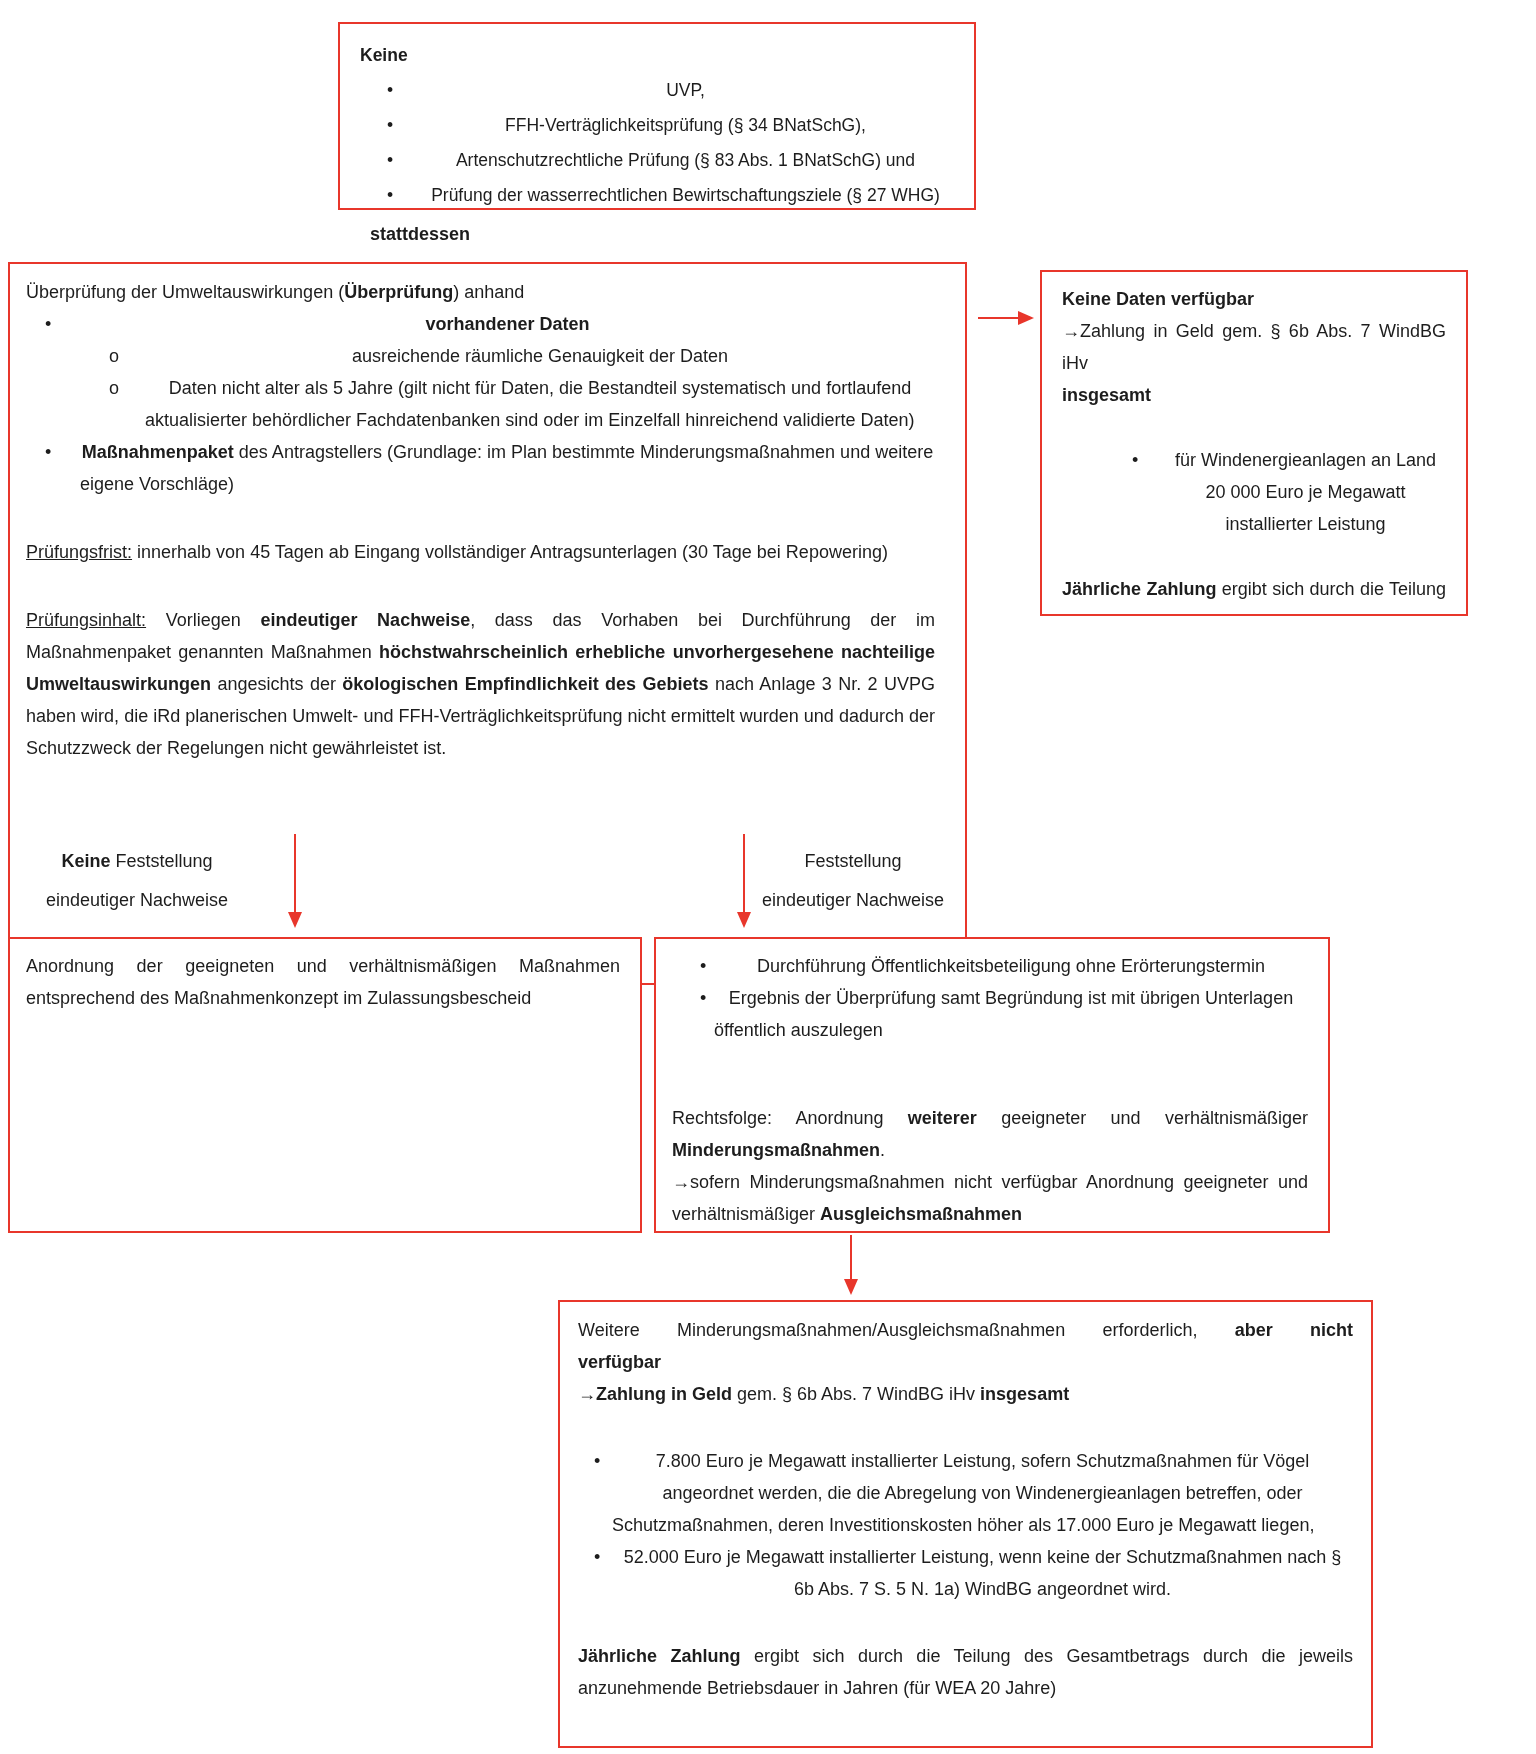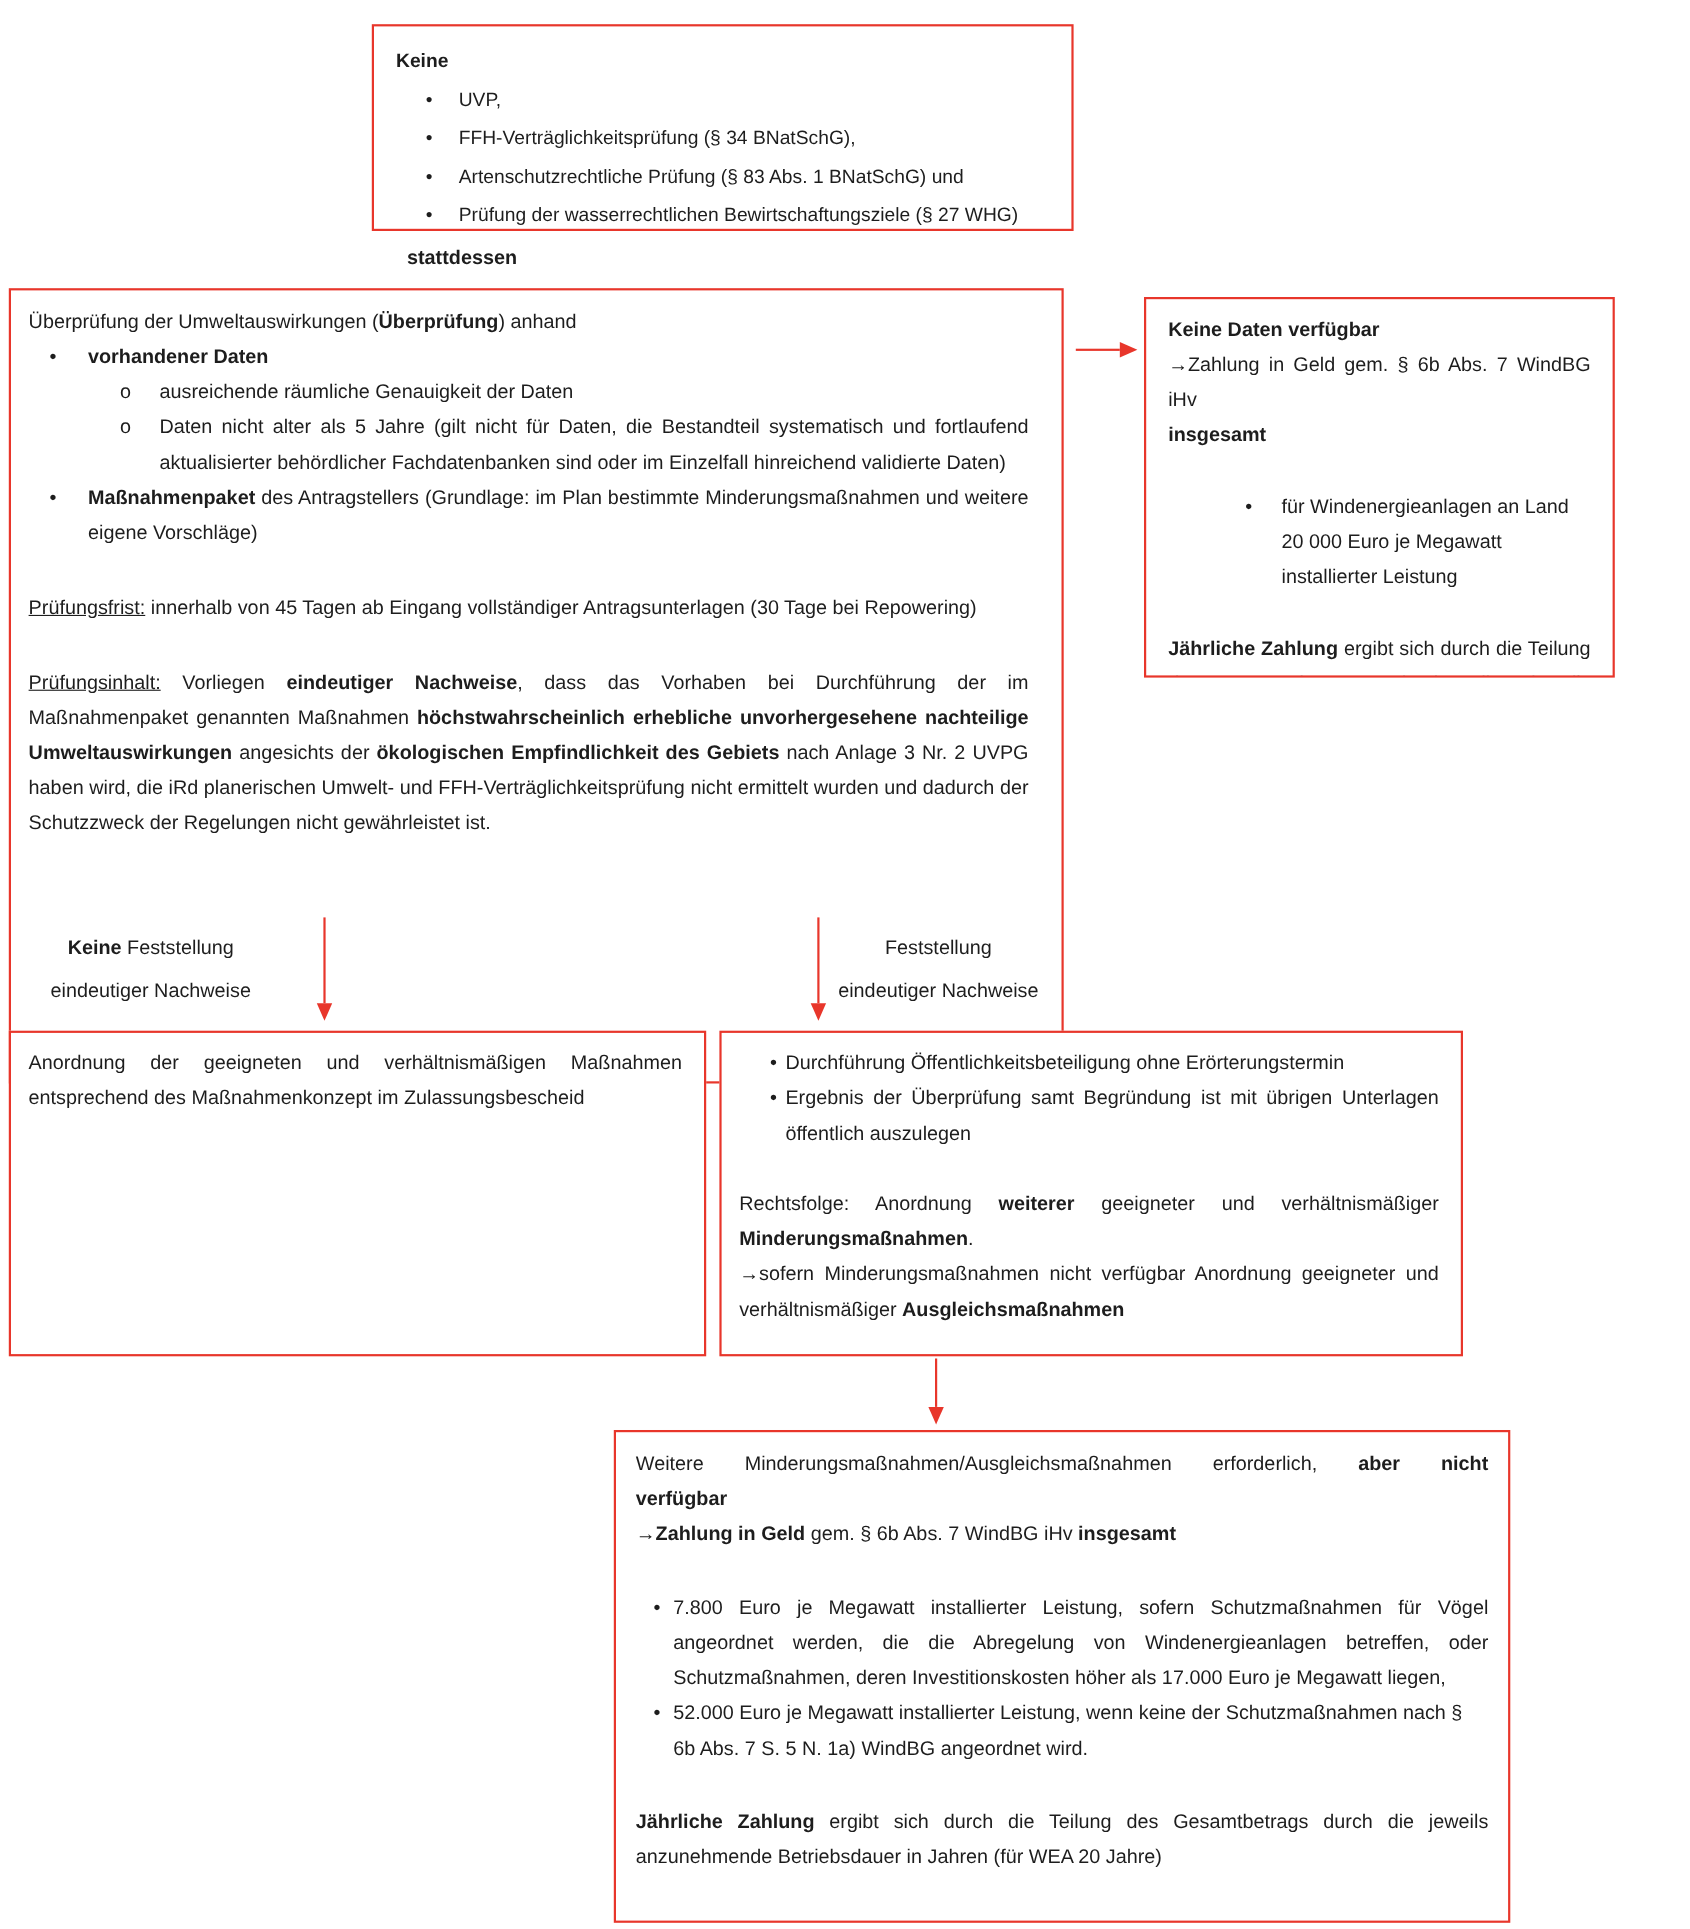--- a/index.html
+++ b/index.html
@@ -22,21 +22,21 @@
     background:var(--background);
     overflow:hidden;
   }
   p{margin:0;}
   .b{font-weight:bold;}
   .u{text-decoration:underline;}
   .just{text-align:justify;text-align-last:left;}
   .jfull{text-align:justify;text-align-last:justify;}
   .li{display:flex;}
   .li .m{flex:none;}
-  .li .t{flex:1;}
+  .li .t{flex:1;text-align:center;}
 
   
   #top-box{left:338px;top:22px;width:638px;height:188px;padding:14px 20px;line-height:35px;font-size:17.5px;}
   #top-box .m{margin-left:27px;width:30px;}
 
   
   #stattdessen{position:absolute;left:370px;top:218px;font-weight:bold;line-height:32px;}
 
   
   #review-box{left:8px;top:262px;width:959px;height:723px;padding:12px 30px 12px 16px;}
@@ -54,21 +54,21 @@
   .blabel{position:absolute;line-height:39px;text-align:center;}
   #branch-left{left:46px;top:842px;}
   #branch-right{left:762px;top:842px;}
 
   
   #order-box{left:8px;top:937px;width:634px;height:296px;padding:11px 20px 11px 16px;}
 
   
   #participation-box{left:654px;top:937px;width:676px;height:296px;padding:11px 20px 11px 16px;}
   #participation-box .li .m{margin-left:28px;width:14px;}
-  #participation-box .gap36{margin-top:32px;}
+  #participation-box .gap36{margin-top:56px;}
 
   
   #payment-box{left:558px;top:1300px;width:815px;height:448px;padding:12px 18px;}
   #payment-box .li .m{margin-left:16px;width:18px;}
   #payment-box .bullets{margin-top:35px;}
   #payment-box .closing{margin-top:35px;}
 
   
   .arrow-h{position:absolute;display:flex;align-items:center;}
   .arrow-h .shaft{height:2px;background:var(--arrow);flex:1;}

